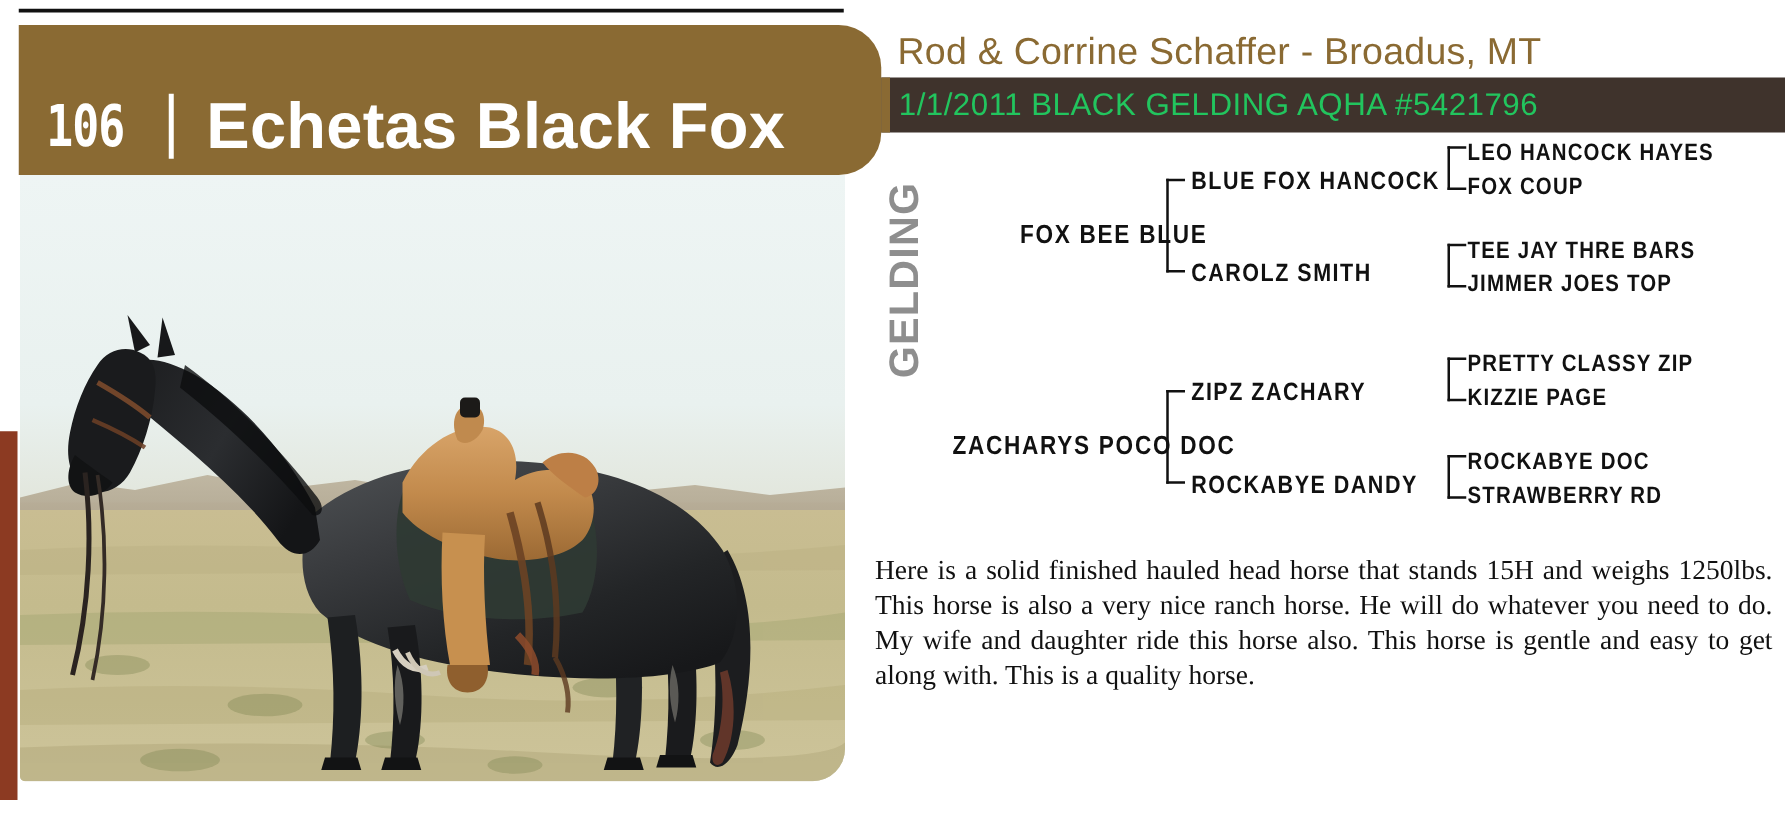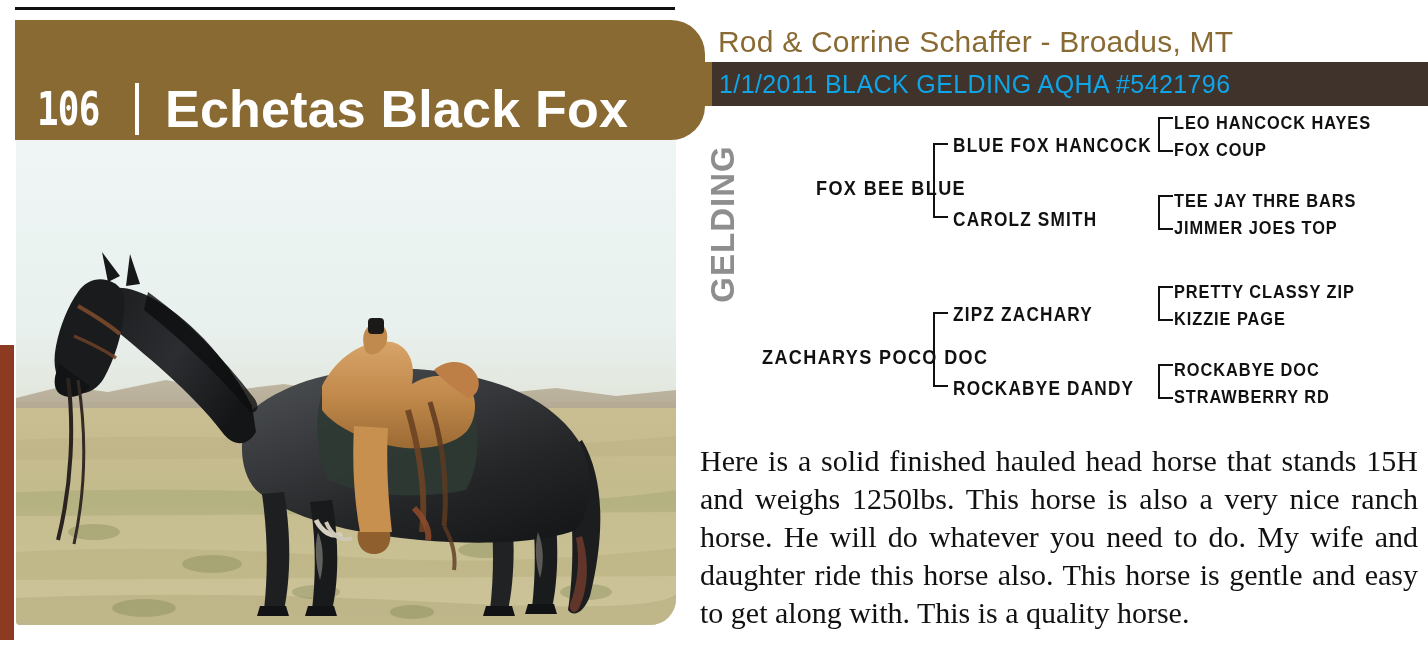--- a/index.html
+++ b/index.html
@@ -25,21 +25,21 @@
   }
 
   
   .title-banner{
     position:absolute;left:15px;top:20px;width:690px;height:120px;
     background:#8a6a33;
     border-top-right-radius:34px;
     border-bottom-right-radius:34px;
   }
   .title-inner{
-    position:absolute;left:22px;top:12px;height:154px;
+    position:absolute;left:22px;top:4px;height:154px;
     display:flex;align-items:center;gap:0px;
   }
   .lot-number{
     font-family:"DejaVu Sans Mono", monospace;
     font-size:46px;font-weight:700;color:#ffffff;
     letter-spacing:-1px;
     transform:scaleX(0.78);transform-origin:left center;
     margin-right:-14px;
   }
   .lot-divider{
@@ -70,21 +70,21 @@
     position:absolute;left:42px;top:25px;
     font-size:30px;color:#8a6a33;font-weight:400;
     letter-spacing:0.2px;white-space:nowrap;
   }
   .detail-bar{
     position:absolute;left:29px;top:62px;width:723px;height:44px;
     background:#3f332c;
   }
   .detail-bar-text{
     position:absolute;left:14px;top:8px;
-    font-size:25px;color:#0ea5e9;letter-spacing:0.4px;white-space:nowrap;
+    font-size:25px;color:#22c55e;letter-spacing:0.4px;white-space:nowrap;
   }
   .bar-left-accent{
     position:absolute;left:29px;top:62px;width:7px;height:44px;
     background:#8a6a33;
   }
 
   
   .sex-label{
     position:absolute;left:-63px;top:205px;width:220px;
     text-align:center;
@@ -115,21 +115,21 @@
     border-left:2.5px solid #111;
     border-top:2.5px solid #111;
     border-bottom:2.5px solid #111;
     width:13px;
   }
 
   
   .description{
     position:absolute;left:24px;top:442px;width:718px;
     font-family:"Liberation Serif", serif;
-    font-size:30px;
+    font-size:22px;
     line-height:1.27;
     color:#111111;
     text-align:justify;
     text-justify:inter-word;
   }
 </style>
 </head>
 <body>
 
 <div class="page">

